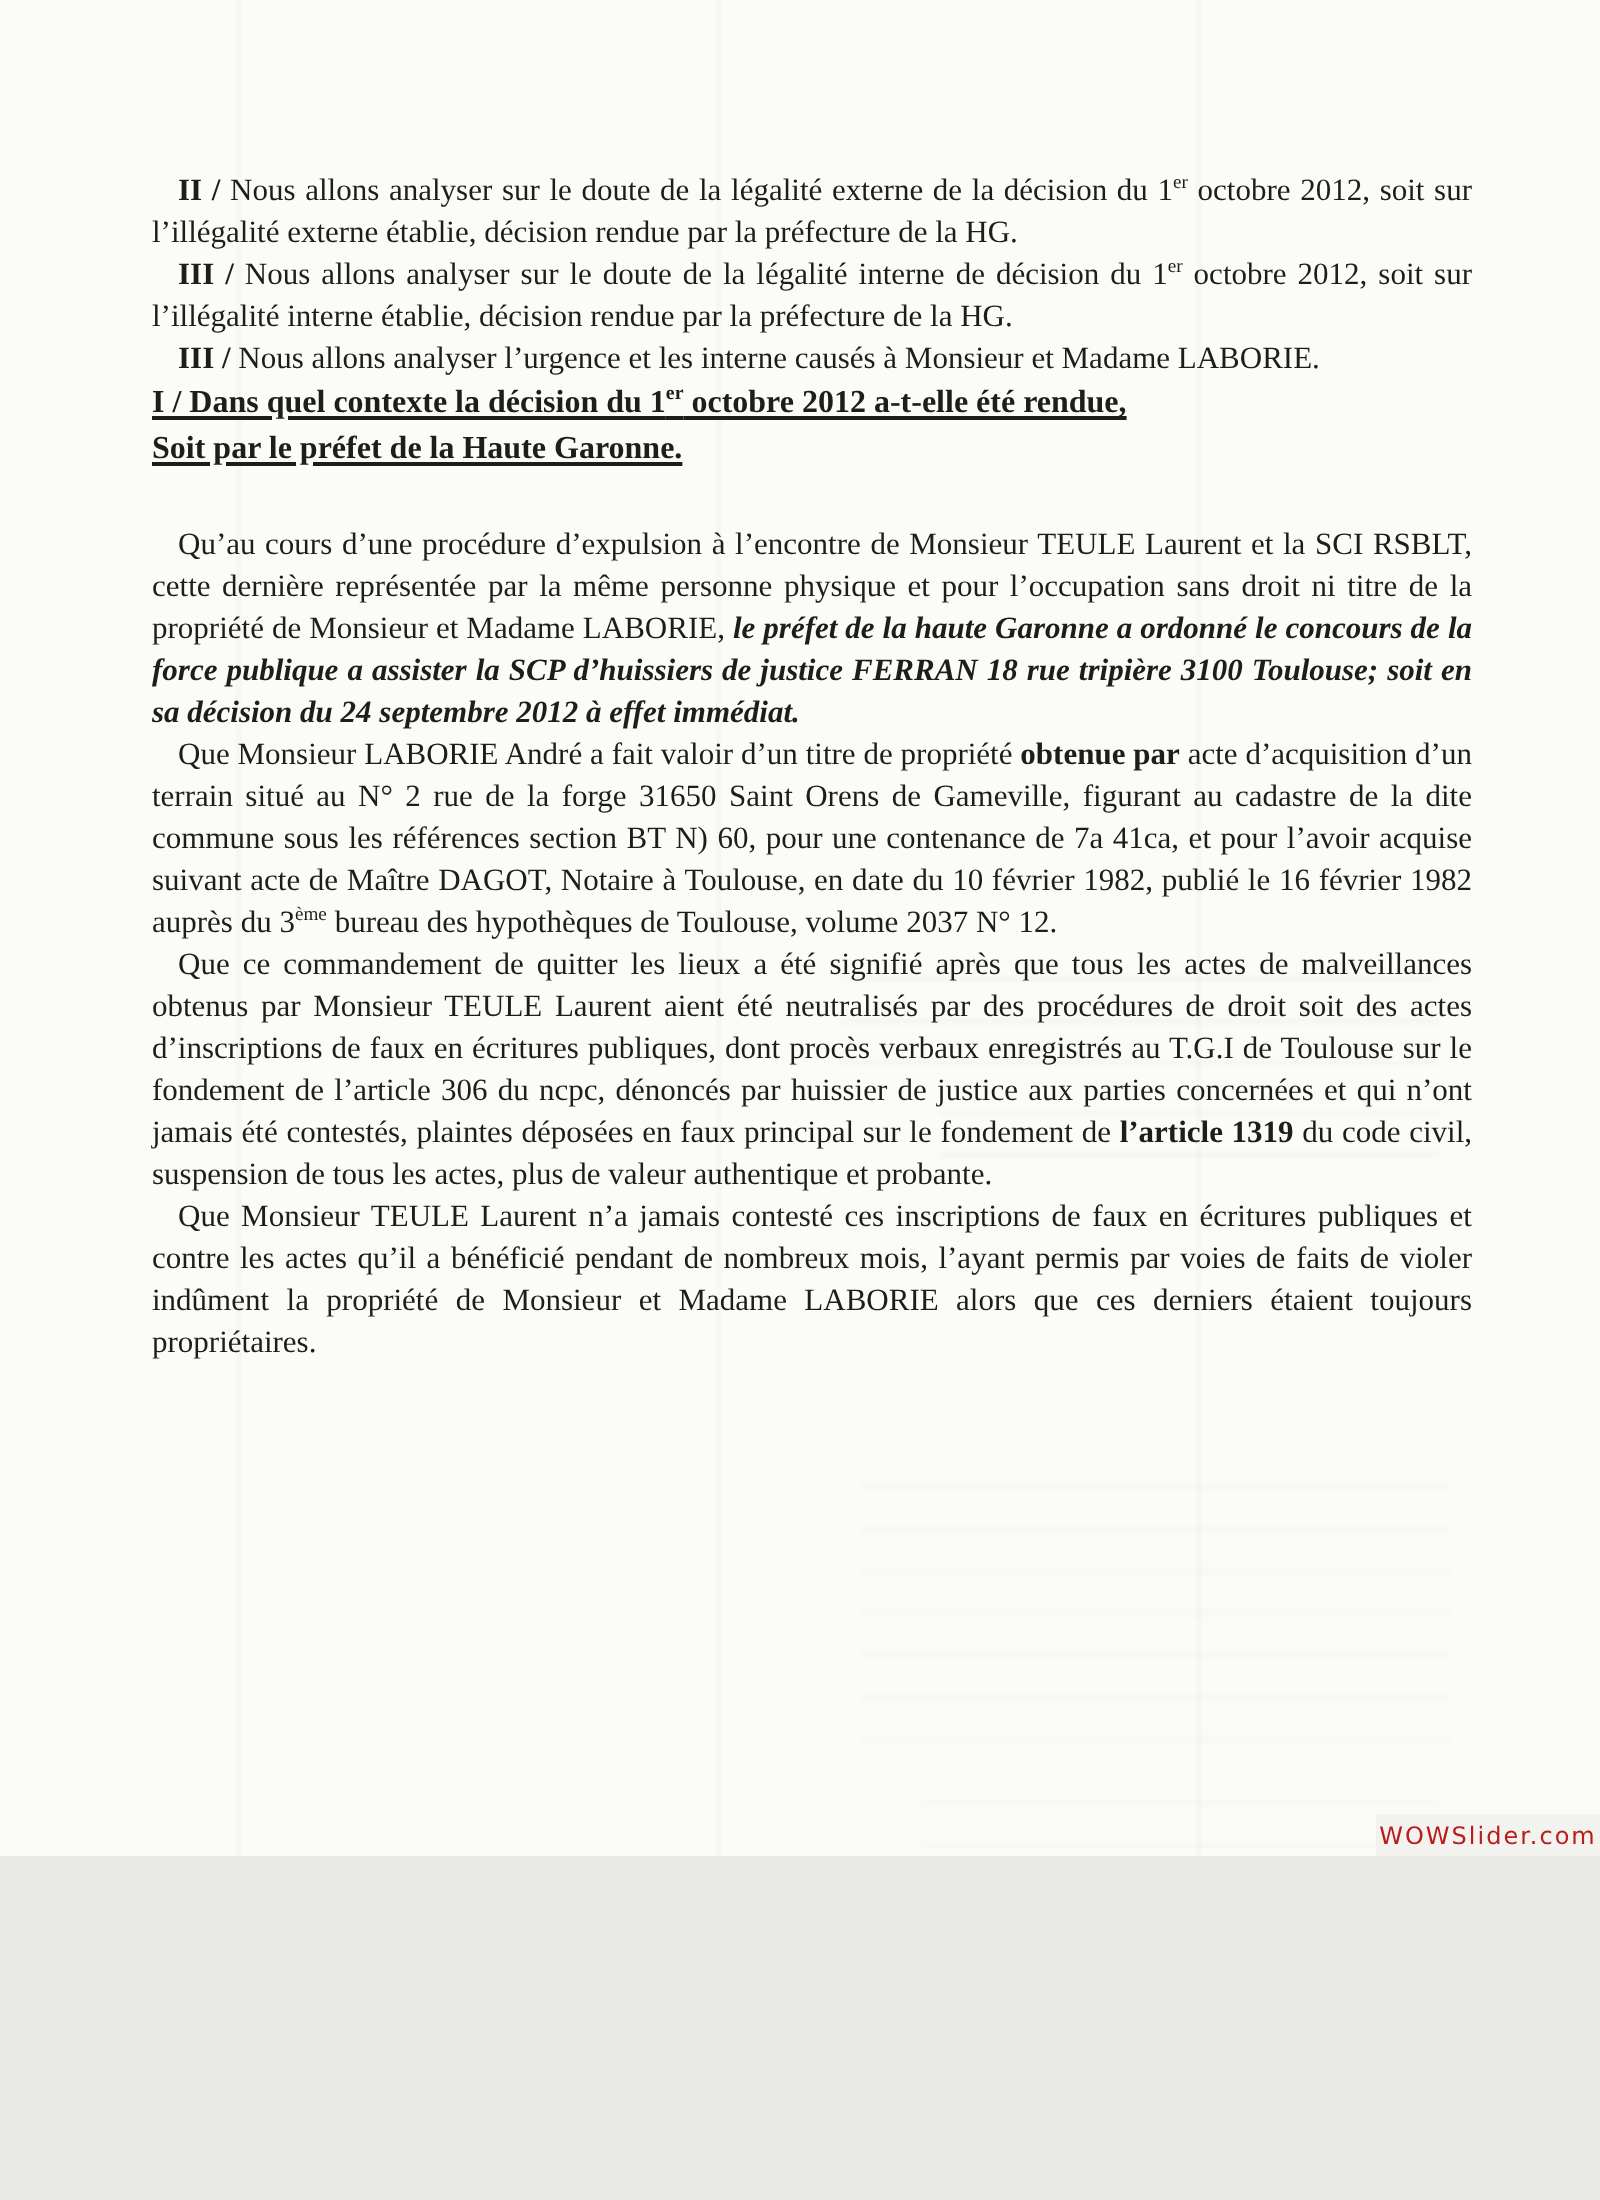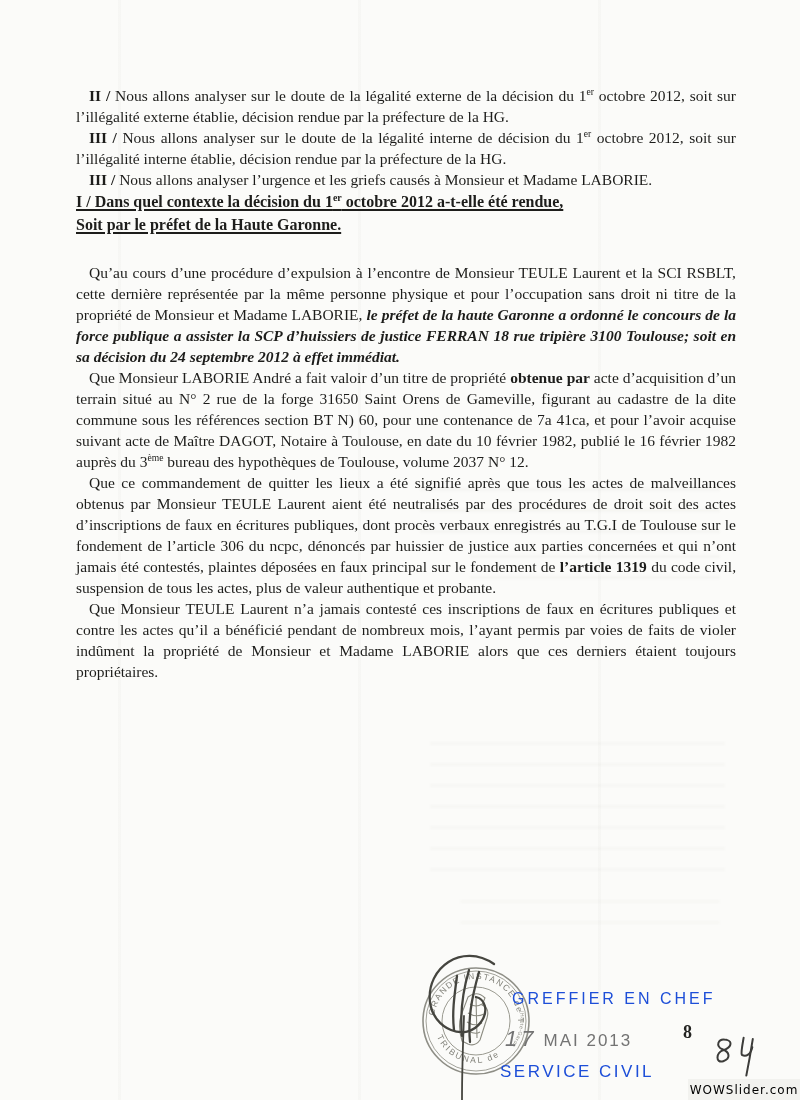--- a/index.html
+++ b/index.html
@@ -1,17 +1,17 @@
 <!DOCTYPE html>
 <html><head>
 <meta charset="utf-8">
 <style>
   html,body{margin:0;padding:0;background:#e9e9e7;}
   .page{
-    position:relative;width:800px;height:1100px;margin:0 auto;
+    position:relative;width:800px;height:928px;margin:0 auto;
     background:#fbfbf9;overflow:hidden;
     font-family:"Liberation Serif",serif;color:#1d1d1b;
   }
   
   .streaks{position:absolute;inset:0;pointer-events:none;
     background:repeating-linear-gradient(90deg,transparent 0 118px,rgba(150,150,140,0.045) 118px 121px,transparent 121px 240px);}
   .bleed{position:absolute;pointer-events:none;filter:blur(1.2px);opacity:.5;
     background:repeating-linear-gradient(180deg,rgba(140,140,115,0.10) 0 3px,transparent 3px 21px);}
   .content{position:absolute;left:76px;top:85px;width:660px;}
   p.body{
@@ -39,21 +39,21 @@
   .greffier{left:512px;top:990px;font-size:16px;letter-spacing:3px;}
   .dateline{left:505px;top:1026px;color:#737373;}
   .dateline .day{font-size:22px;font-style:italic;letter-spacing:4px;margin-right:6px;}
   .dateline .rest{font-size:17px;letter-spacing:2px;}
   .service{left:500px;top:1062px;font-size:17px;letter-spacing:2.5px;}
   .pagenum{position:absolute;left:683px;top:1022px;font-size:18px;font-weight:bold;color:#242422;}
   .hand84{position:absolute;left:712px;top:1032px;transform:rotate(-4deg);}
   .seal{position:absolute;left:406px;top:950px;}
   .watermark{
     position:absolute;right:0;bottom:0;width:112px;height:21px;
-    background:#f2f2ef;color:#000000;font-family:"DejaVu Sans",sans-serif;
+    background:#f2f2ef;color:#b91c1c;font-family:"DejaVu Sans",sans-serif;
     font-size:12px;letter-spacing:1px;display:flex;align-items:center;justify-content:center;
     text-decoration:none;cursor:pointer;
   }
 </style>
 </head>
 <body>
 
 <div class="page">
   <div class="streaks"></div>
 
@@ -61,21 +61,21 @@
   <div class="bleed" style="left:470px;top:555px;width:250px;height:24px;"></div>
   <div class="bleed" style="left:430px;top:742px;width:295px;height:130px;opacity:.38;"></div>
   <div class="bleed" style="left:460px;top:900px;width:260px;height:42px;opacity:.35;"></div>
 
   <div class="content">
 
     <p class="body gap22"><b>II /</b><span> Nous allons analyser sur le doute de la légalité externe de la décision du 1</span><sup>er</sup><span> octobre 2012, soit sur l’illégalité externe établie, décision rendue par  la préfecture de la HG.</span></p>
 
     <p class="body gap22"><b>III /</b><span> Nous allons analyser sur le doute de la légalité interne de décision du 1</span><sup>er</sup><span> octobre 2012, soit sur l’illégalité interne établie, décision rendue par  la préfecture de la HG.</span></p>
 
-    <p class="body gap16"><b>III /</b><span> Nous allons analyser l’urgence et les griefs causés à Monsieur et Madame LABORIE.</span></p>
+    <p class="body gap16"><b>III /</b><span> Nous allons analyser l’urgence et les interne causés à Monsieur et Madame LABORIE.</span></p>
 
     <div class="heading">
       <div><span class="u"><span>I / Dans quel contexte la décision du 1</span><sup>er</sup><span> octobre 2012 a-t-elle été rendue,</span></span></div>
       <div><span class="u">Soit par le préfet de la Haute Garonne.</span></div>
     </div>
 
 
     <p class="body gap26"><span>Qu’au cours d’une procédure d’expulsion à l’encontre de Monsieur TEULE Laurent et la SCI RSBLT, cette dernière représentée par la même personne physique et pour l’occupation sans droit ni titre de la propriété de Monsieur et Madame LABORIE, </span><span class="bi">le préfet de la haute Garonne a ordonné le concours de la force publique a assister  la SCP d’huissiers de justice FERRAN 18 rue tripière 3100 Toulouse; soit en sa décision du 24 septembre 2012 à effet immédiat.</span></p>
 
 

